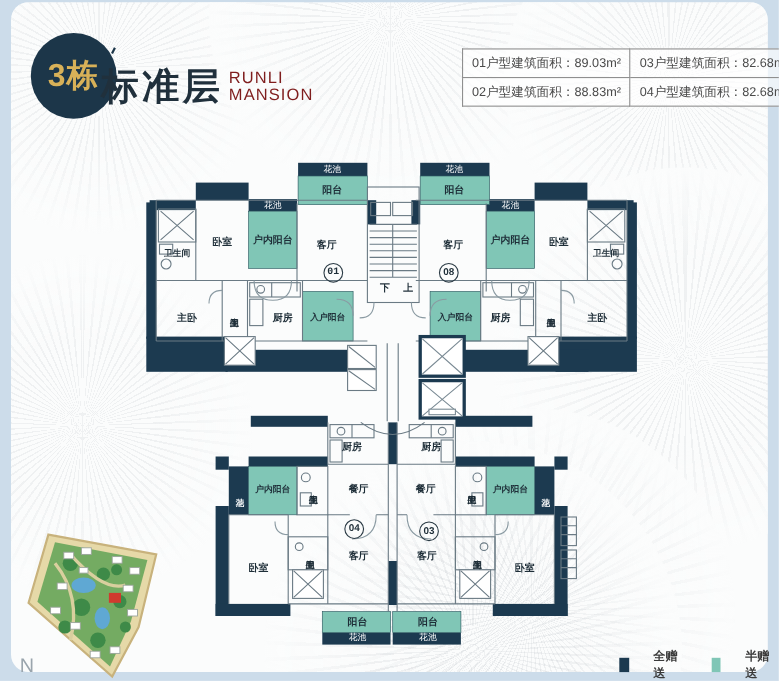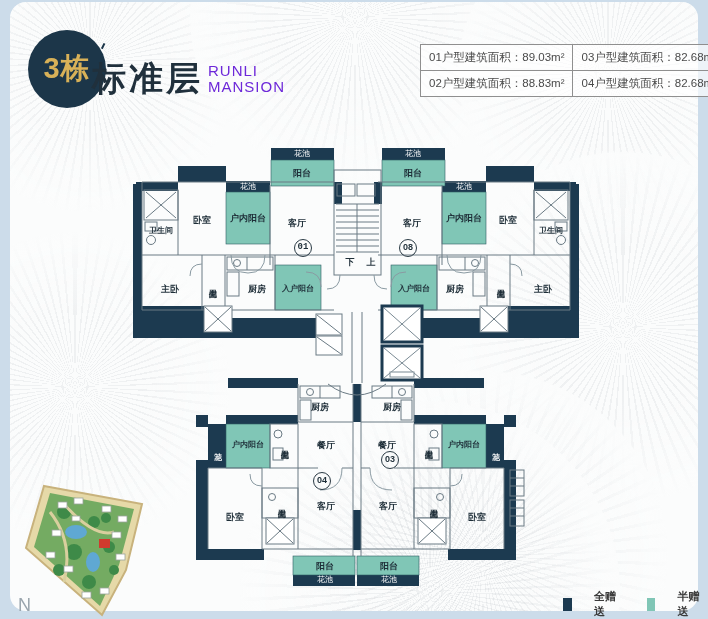--- a/index.html
+++ b/index.html
@@ -13,21 +13,21 @@
          repeating-conic-gradient(rgba(120,130,142,0.09) 0deg 1.2deg, rgba(0,0,0,0) 1.2deg 4.6deg);}
   
   .badge{position:absolute;left:28px;top:30px;width:78px;height:78px;border-radius:50%;
          background:#1c3649;color:#d8b158;font-size:29px;font-weight:bold;
          display:flex;align-items:center;justify-content:center;letter-spacing:1px;z-index:5;}
   .dash-line{position:absolute;left:89px;top:40px;height:66px;width:0;
              border-left:2px dashed #1c3649;transform:rotate(26deg);z-index:4;}
   .title{position:absolute;left:92px;top:56px;font-size:34px;font-weight:bold;color:#20303c;
          letter-spacing:3px;z-index:5;}
   .subtitle{position:absolute;left:208px;top:63px;font-size:15px;line-height:16px;
-            color:#6d28d9;letter-spacing:1px;z-index:5;}
+            color:#7f1d1d;letter-spacing:1px;z-index:5;}
   
   .area-table{position:absolute;left:420px;top:44px;border-collapse:collapse;z-index:5;
               background:rgba(255,255,255,0.65);}
   .area-table td{border:1px solid #8f8f8f;font-size:11.5px;color:#4a4a4a;
                  padding:5px 8px;white-space:nowrap;}
   
   svg.plan{position:absolute;left:0;top:0;z-index:2;}
   
   .lbl{position:absolute;transform:translate(-50%,-50%);font-size:9px;font-weight:600;
        color:#1e2e38;white-space:nowrap;z-index:3;line-height:1;}
@@ -250,21 +250,21 @@
 <div class="lbl" style="left:392px;top:407px;">厨房</div>
 <div class="lbl" style="left:326px;top:445px;">餐厅</div>
 <div class="lbl" style="left:387px;top:445px;">餐厅</div>
 <div class="lbl sm v on-dark" style="left:217px;top:446px;">花池</div>
 <div class="lbl sm" style="left:248px;top:445px;">户内阳台</div>
 <div class="lbl sm v" style="left:284px;top:444px;">卫生间</div>
 <div class="lbl sm v" style="left:428px;top:444px;">卫生间</div>
 <div class="lbl sm" style="left:464px;top:445px;">户内阳台</div>
 <div class="lbl sm v on-dark" style="left:495px;top:446px;">花池</div>
 <div class="unit-circle" style="left:322px;top:481px;">04</div>
-<div class="unit-circle" style="left:390px;top:460px;">03</div>
+<div class="unit-circle" style="left:390px;top:483px;">03</div>
 <div class="lbl" style="left:326px;top:506px;">客厅</div>
 <div class="lbl" style="left:388px;top:506px;">客厅</div>
 <div class="lbl sm v" style="left:281px;top:503px;">卫生间</div>
 <div class="lbl sm v" style="left:433px;top:503px;">卫生间</div>
 <div class="lbl" style="left:235px;top:517px;">卧室</div>
 <div class="lbl" style="left:477px;top:517px;">卧室</div>
 <div class="lbl" style="left:325px;top:566px;">阳台</div>
 <div class="lbl" style="left:389px;top:566px;">阳台</div>
 <div class="lbl sm on-dark" style="left:325px;top:580px;">花池</div>
 <div class="lbl sm on-dark" style="left:389px;top:580px;">花池</div>

